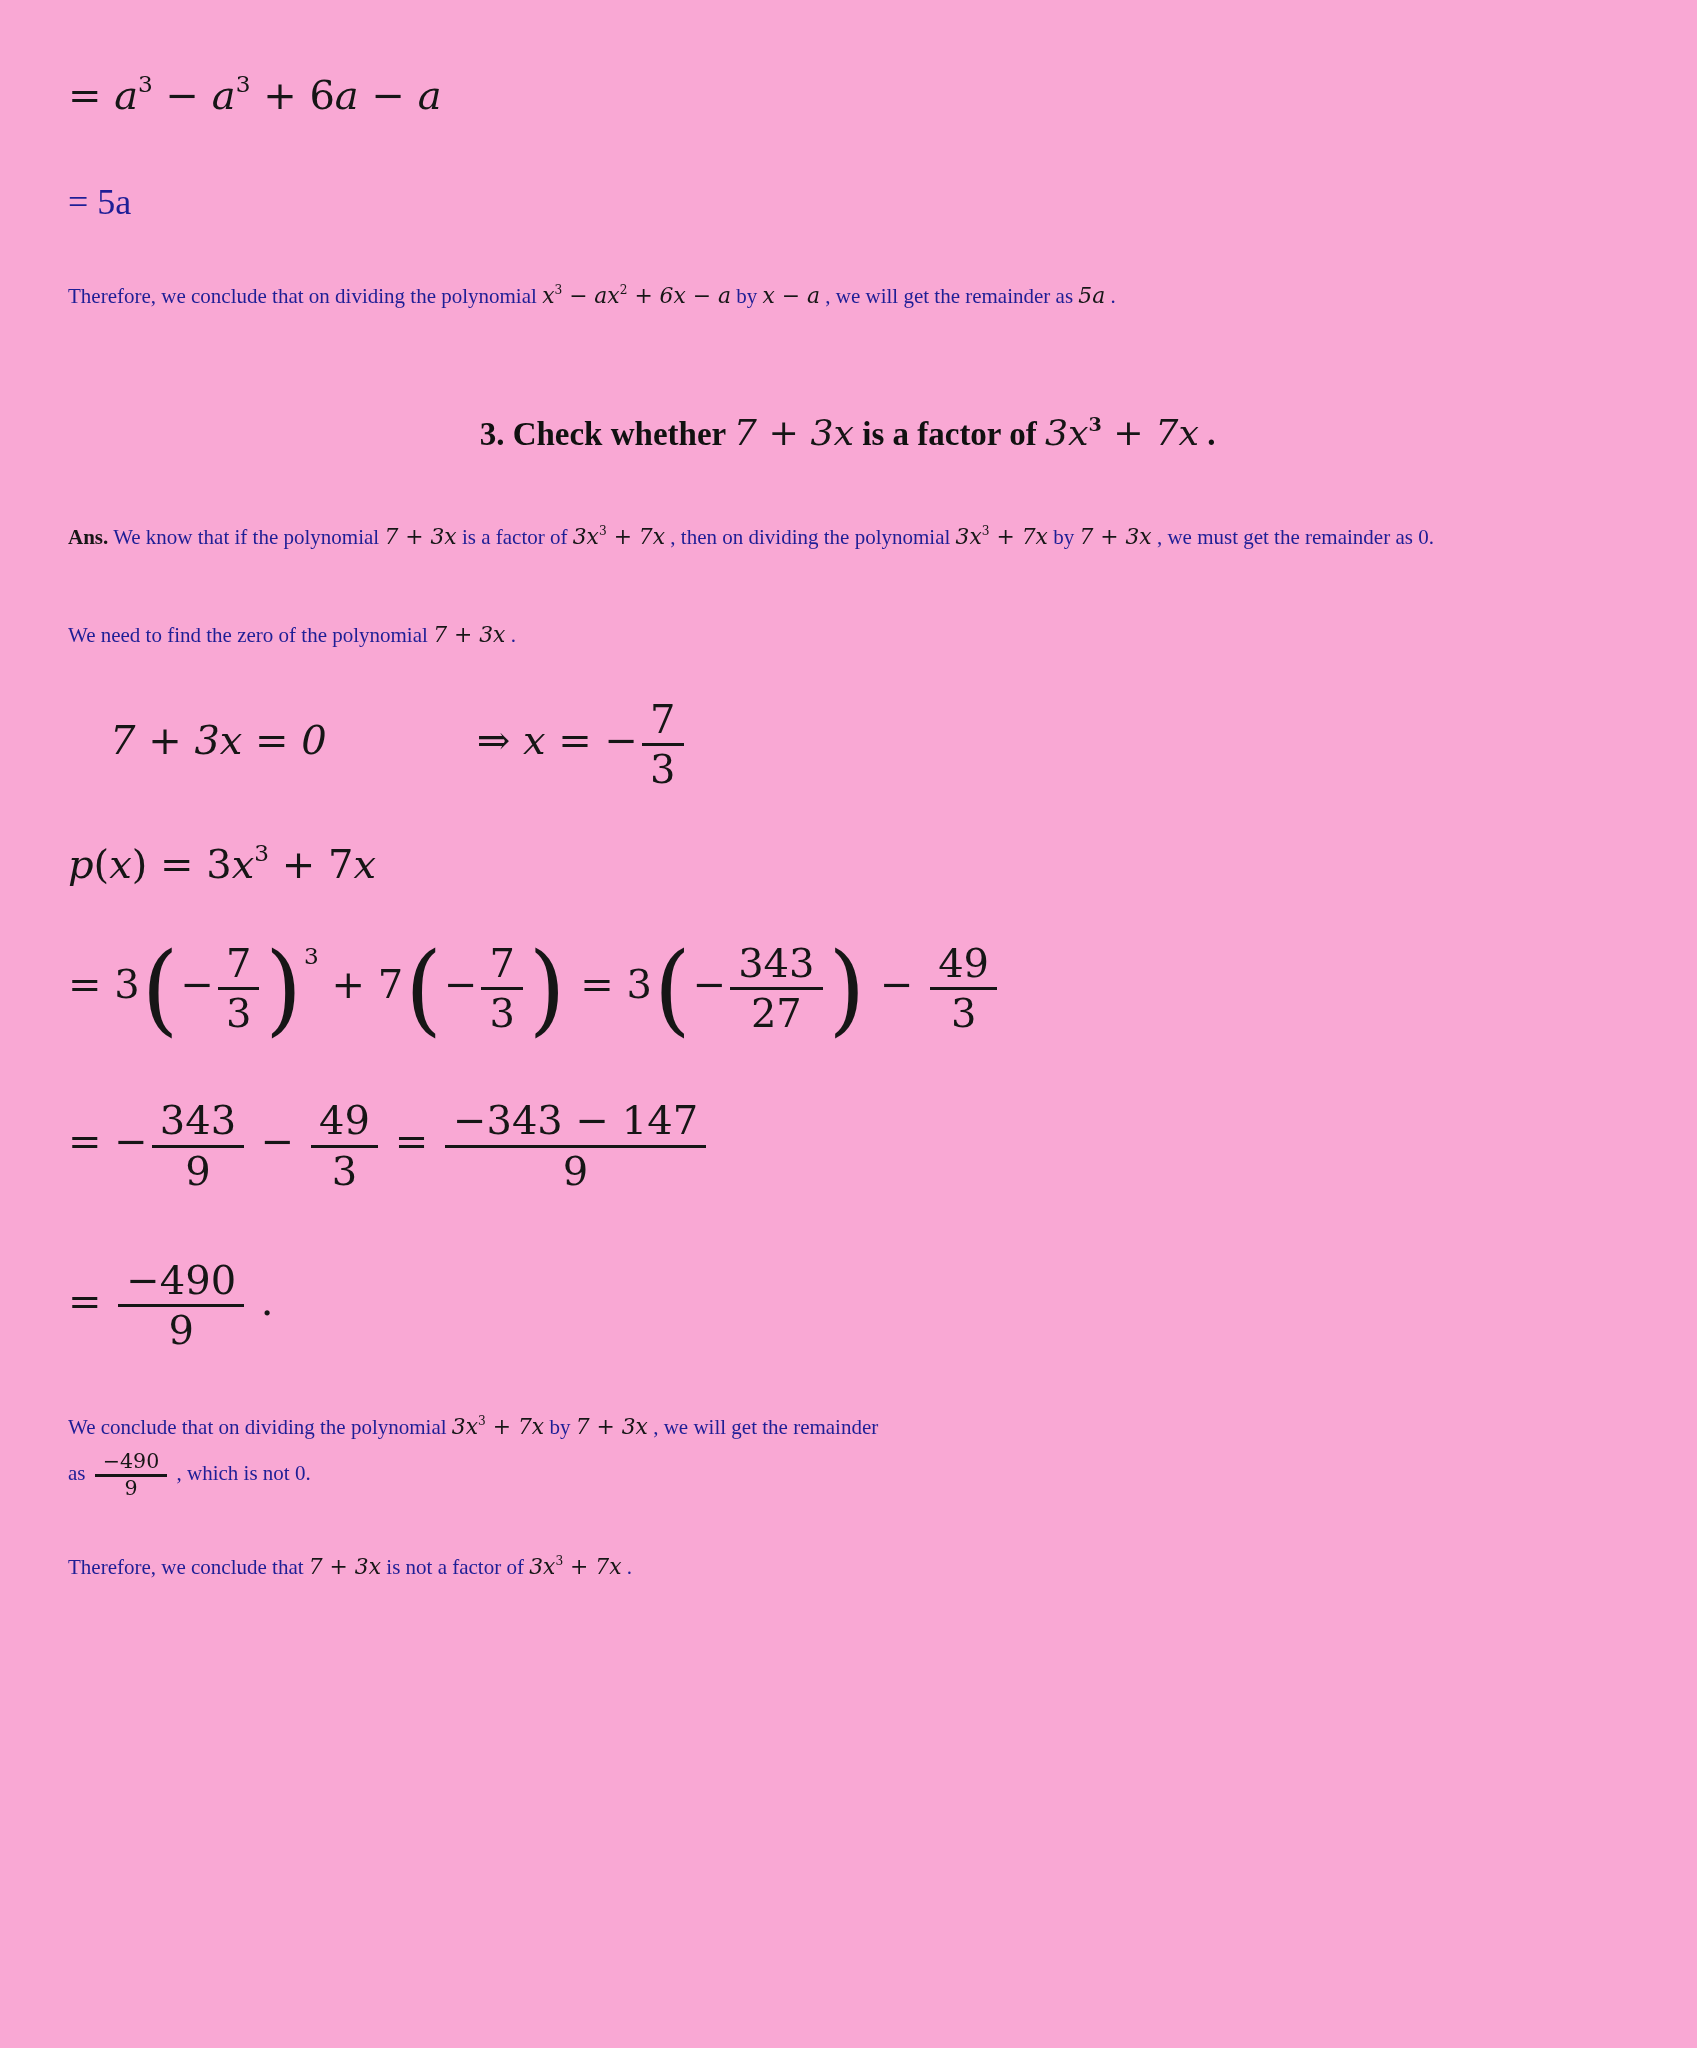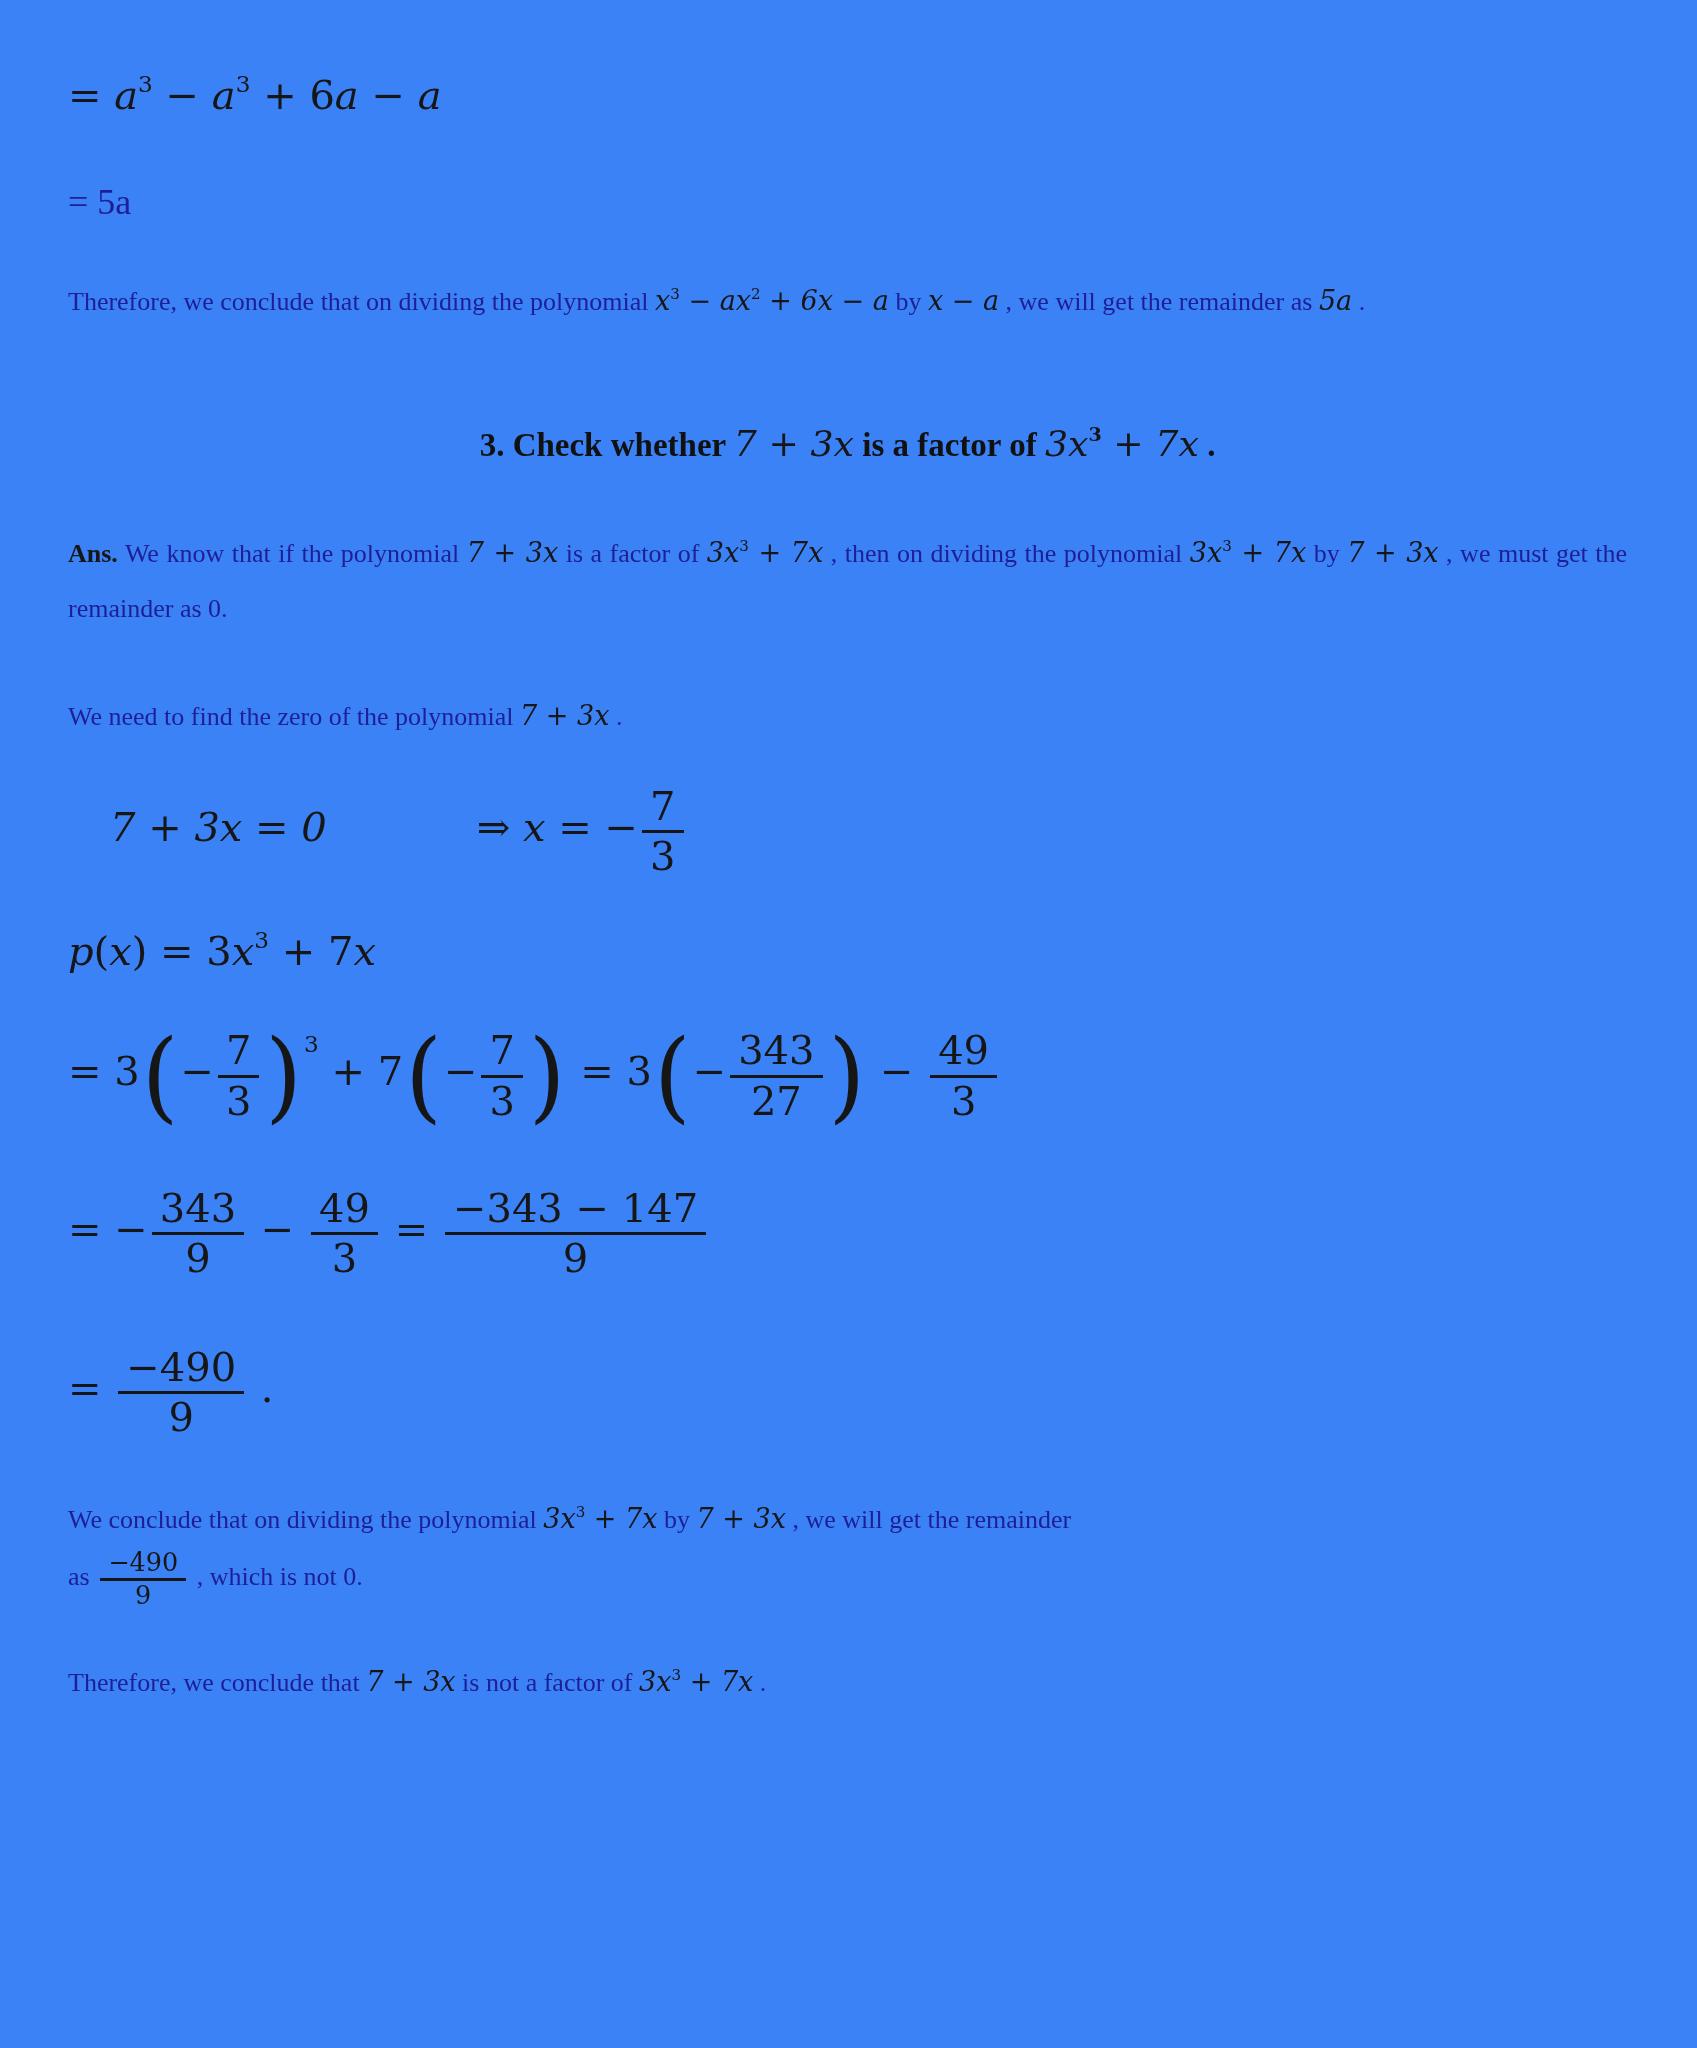--- a/index.html
+++ b/index.html
@@ -5,21 +5,21 @@
   * { margin:0; padding:0; box-sizing:border-box; }
   html,body { background:#ffffff; }
   body {
     width:1697px; height:2048px;
     font-family:"Liberation Serif", serif;
     overflow:hidden;
   }
   .page {
     width:1697px; height:2048px;
     padding:72px 70px 0 68px;
-    background:#3b82f6;
+    background:#f9a8d4;
     overflow:hidden;
   }
   
   .blue { color:#1e1e96; }
   .blk  { color:#161616; }
   .bold { font-weight:bold; }
   
   .mi { font-family:"DejaVu Serif", serif; font-style:italic;  color:#161616; }
   .mu { font-family:"DejaVu Serif", serif; font-style:normal; color:#161616; }
   
@@ -41,21 +41,21 @@
   .frac .fn { display:block; padding:0 8px; }
   .frac .fd { display:block; border-top:3px solid #161616; padding:0 8px; }
   
   .bp {
     font-family:"DejaVu Serif", serif; font-style:normal; color:#161616;
     font-size:2.35em; line-height:0; display:inline-block;
     vertical-align:middle; transform:scaleY(1.05); padding:0 2px;
   }
   
   .dmath { font-size:40px; color:#161616; }
-  .para  { font-size:26px; line-height:2.1; text-align:justify; color:#1e1e96; }
+  .para  { font-size:21px; line-height:2.1; text-align:justify; color:#1e1e96; }
   .para .mi, .para .mu { font-size:1.04em; }
   .para .frac { font-size:0.98em; line-height:1.15; }
   .heading { font-size:33px; color:#111111; font-weight:bold;text-align:center; }
   .heading .mi, .heading .mu { font-size:1.1em; font-weight:normal; }
   .gap150 { display:inline-block; width:150px; }
   .eq-top       { margin-top:0;    }
   .eq-5a        { margin-top:62px; font-size:36px; }
   .p-remainder  { margin-top:50px; }
   .q3-heading   { margin-top:92px; }
   .p-ans        { margin-top:60px; }

